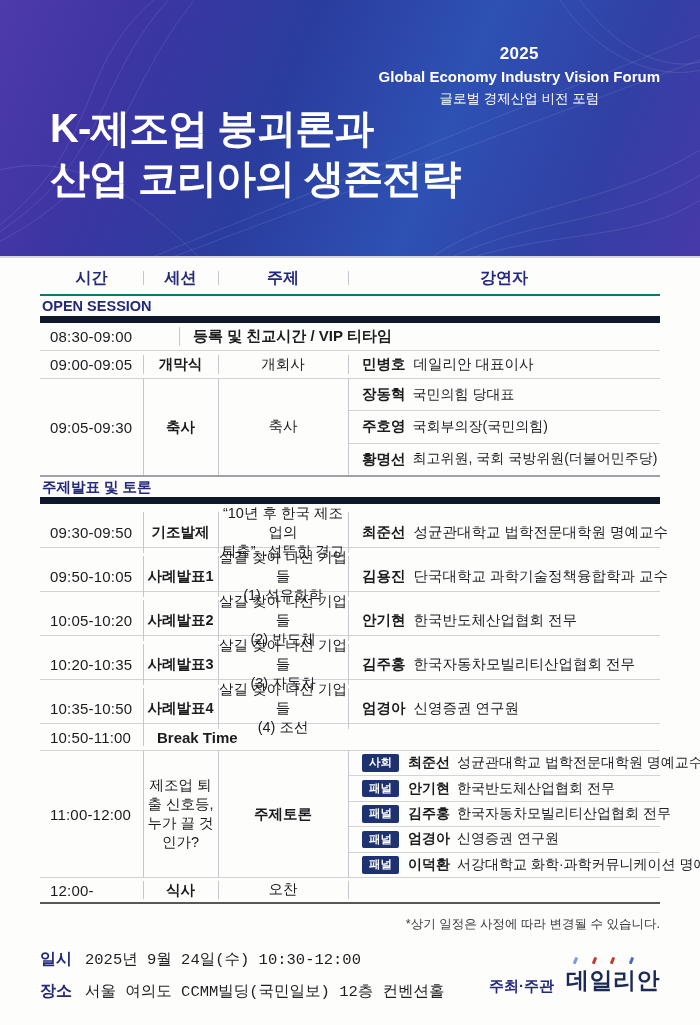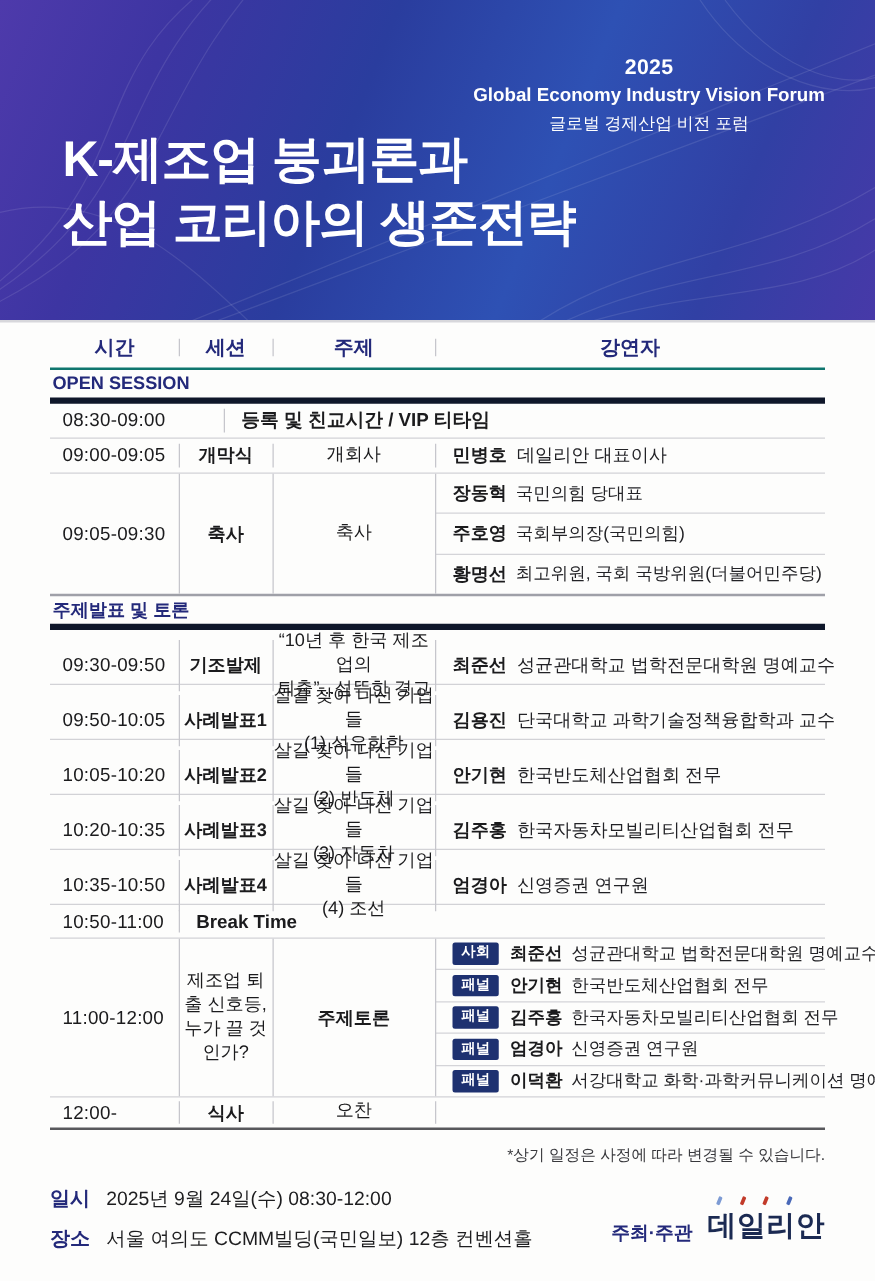--- a/index.html
+++ b/index.html
@@ -21,21 +21,21 @@
   .banner-title span{ display:block; }
 
   
   .schedule{ margin:4px 40px 0 40px; }
   .colhead,.row{ display:grid; grid-template-columns:103px 75px 130px 312px; }
   .colhead{ height:34px; align-items:center; border-bottom:2px solid #0f766e; }
   .colhead .c{ position:relative; text-align:center; color:#23297a; font-weight:700; font-size:16px; }
   .colhead .c + .c::before{ content:""; position:absolute; left:0; top:15%; height:70%; border-left:1px solid #c6c6cc; }
 
   .sectionrow{ display:flex; align-items:center; height:27px; color:#23297a; font-weight:700; font-size:14.5px;
-    border-bottom:5px solid #0f172a; padding-left:2px; }
+    border-bottom:7px solid #0f172a; padding-left:2px; }
 
   .row{ border-bottom:1px solid #d2d2d6; }
   .row.merged{ grid-template-columns:103px 517px; }
   .cell{ position:relative; display:flex; align-items:center; justify-content:center;
     font-size:14.5px; color:#1b1b1d; text-align:center; }
   .cell + .cell::before{ content:""; position:absolute; left:0; top:14%; height:72%; border-left:1px solid #c6c6cc; }
   .row.tall .cell + .cell::before{ top:0; height:100%; }
   .cell.time{ justify-content:flex-start; padding-left:10px; font-size:15px; letter-spacing:.2px; }
   .cell.session{ font-weight:700; font-size:14.5px; }
   .cell.topic{ flex-direction:column; line-height:1.32; font-size:14.5px; }
@@ -53,21 +53,21 @@
   .r-congrats{ border-bottom:2px solid #9fa0a8; }
 
   .badge{ flex:none; background:#1e3170; color:#fff; font-size:11.5px; font-weight:700;
     padding:3px 7px; border-radius:2px; margin-right:9px; line-height:1; }
   .sub .nm{ margin-right:7px; } .sub .rl{ font-size:14px; }
   .r-discussion .sub{ font-size:14px; }
 
   
   .note{ margin:12px 40px 0; text-align:right; font-size:12.5px; color:#38383c; }
   .info{ margin:16px 40px 0; position:relative; }
-  .info-line{ display:flex; align-items:center; margin-bottom:11px; }
+  .info-line{ display:flex; align-items:center; margin-bottom:11px;font-family:Liberation Mono, monospace; }
   .info-label{ color:#23297a; font-weight:800; font-size:16px; margin-right:13px; flex:none; }
   .info-value{ color:#1d1d1f; font-size:15.5px; font-weight:500; }
   .host{ position:absolute; right:0; bottom:6px; display:flex; align-items:flex-end; }
   .host-label{ color:#23297a; font-weight:800; font-size:15px; margin-right:12px; }
   .logo{ position:relative; font-size:23px; font-weight:800; color:#1b2a52; letter-spacing:.5px; padding-top:8px; }
   .ticks{ position:absolute; top:0; left:8px; display:flex; gap:16px; }
   .tick{ width:2.5px; height:7px; transform:rotate(22deg); border-radius:1px; }
 </style>
 </head>
 <body>
@@ -262,21 +262,21 @@
       <div class="cell speaker"></div>
     </div>
 
   </div>
 
   <div class="note">*상기 일정은 사정에 따라 변경될 수 있습니다.</div>
 
   <div class="info">
     <div class="info-line">
       <span class="info-label">일시</span>
-      <span class="info-value">2025년 9월 24일(수) 08:30-12:00</span>
+      <span class="info-value">2025년 9월 24일(수) 10:30-12:00</span>
     </div>
     <div class="info-line">
       <span class="info-label">장소</span>
       <span class="info-value">서울 여의도 CCMM빌딩(국민일보) 12층 컨벤션홀</span>
     </div>
     <div class="host">
       <span class="host-label">주최·주관</span>
       <span class="logo">
         <span class="ticks">
           <span class="tick" style="background:#7d9bd4"></span>

